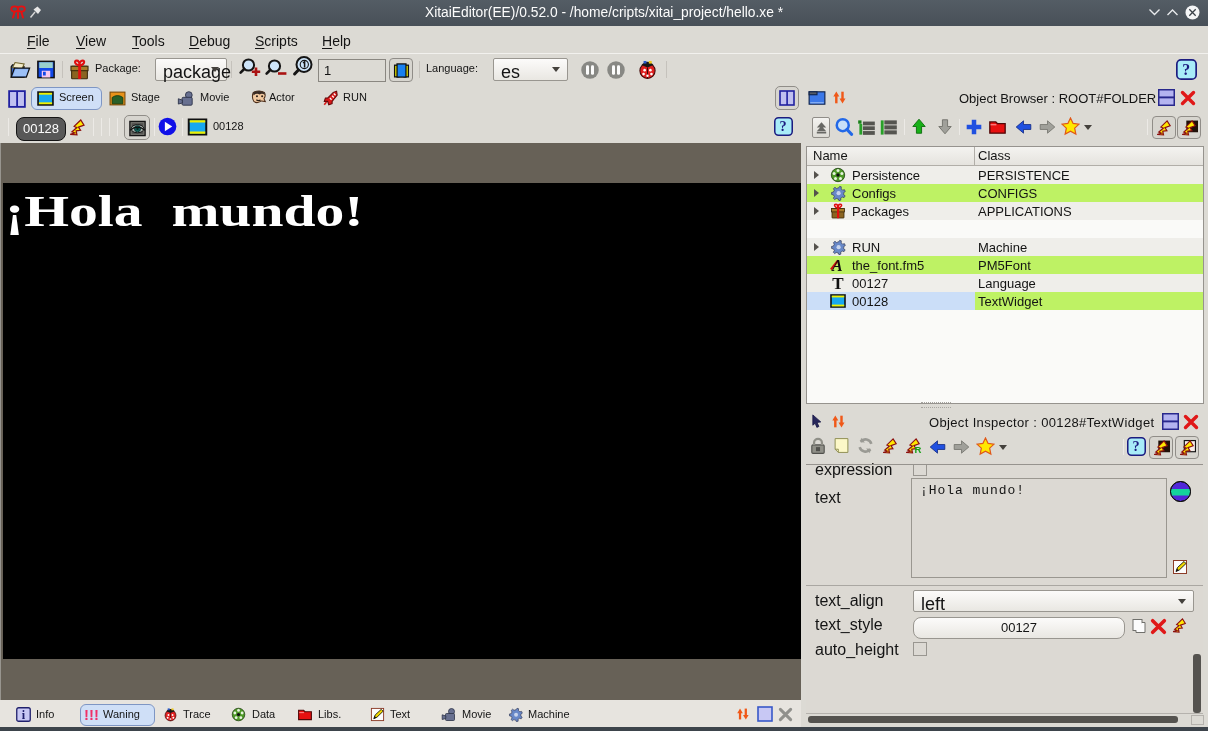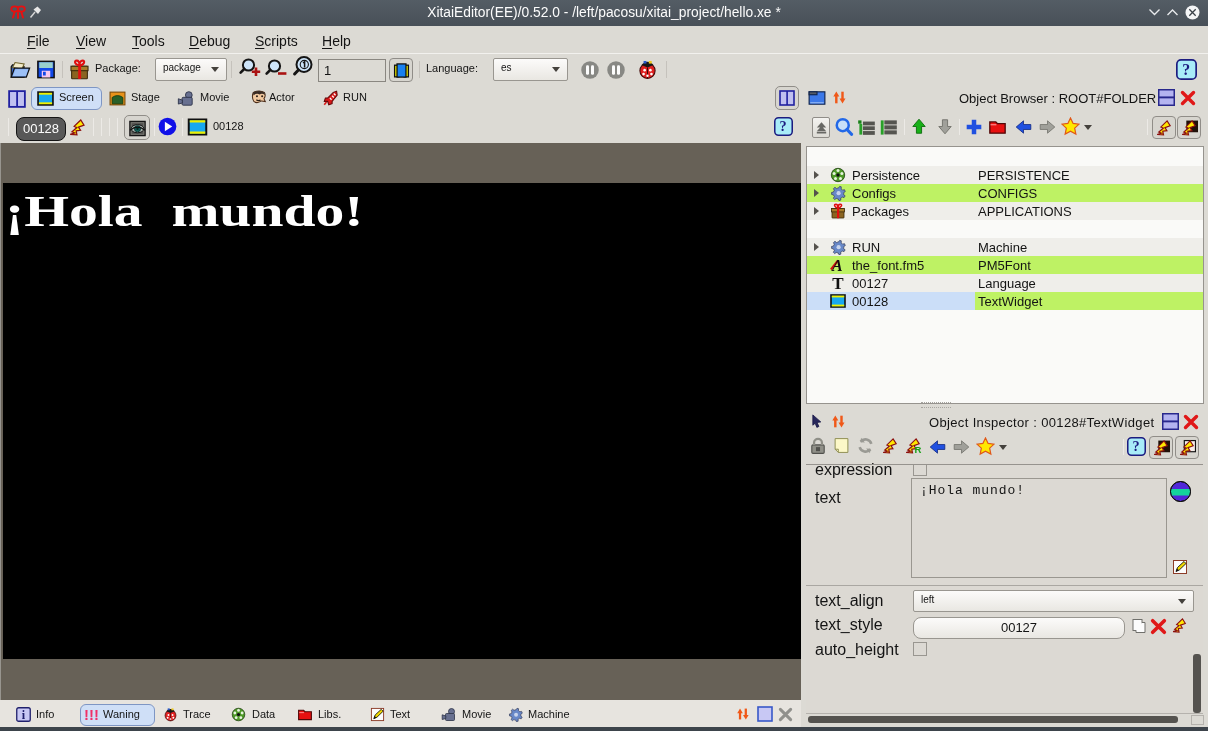--- a/index.html
+++ b/index.html
@@ -13,21 +13,21 @@
   #menubar{position:absolute;left:0;top:26px;width:1208px;height:27px;
     background:#dcdad4;font-size:14px;color:#141414;}
   .menuitem{position:absolute;top:7px;}
   .menuitem u{text-decoration:underline;text-underline-offset:2px;}
   #toolbar1{position:absolute;left:0;top:53px;width:1208px;height:32px;background:#dcdad4;border-top:1px solid #f2f1ee;box-sizing:border-box;}
   #row2{position:absolute;left:0;top:85px;width:801px;height:27px;background:#dcdad4;}
   #row3{position:absolute;left:0;top:112px;width:801px;height:31px;background:#dcdad4;}
   .tsep{position:absolute;width:1px;background:#c5c2bc;}
   .tsep2{position:absolute;width:1px;background:#eceae6;}
   .lbl{position:absolute;font-size:11px;color:#141414;white-space:nowrap;}
-  .combo{position:absolute;background:linear-gradient(#fcfbfa,#e9e7e2);border:1px solid #999690;border-radius:2px;font-size:10px;color:#141414;}
+  .combo{position:absolute;background:linear-gradient(#fcfbfa,#e9e7e2);border:1px solid #999690;border-radius:2px;font-size:18px;color:#141414;}
   .combo .ctext{position:absolute;left:7px;top:3px;}
   .combo .carrow{position:absolute;right:7px;top:8px;width:0;height:0;border-left:4px solid transparent;border-right:4px solid transparent;border-top:5px solid #44413c;}
   .togbtn{position:absolute;background:#cfdff7;border:1px solid #7e96c4;border-radius:6px;font-size:13px;color:#141414;box-sizing:border-box;}
   .pbtn{position:absolute;background:#d7d5cf;border:1px solid #908d88;border-radius:4px;box-sizing:border-box;}
   #canvas{position:absolute;left:0;top:143px;width:801px;height:557px;background:#676157;border-left:1px solid #98958f;box-sizing:border-box;}
   #stage{position:absolute;left:2px;top:40px;width:799px;height:476px;background:#000;}
   #holatext{position:absolute;left:2px;top:2px;color:#fff;font-family:"Liberation Serif",serif;font-weight:bold;font-size:45px;transform:scaleX(1.28);transform-origin:0 0;white-space:pre;}
   #statusbar{position:absolute;left:0;top:700px;width:801px;height:28px;background:#e7e4df;font-size:13px;color:#141414;}
   #bottomedge{position:absolute;left:0;top:727px;width:1208px;height:4px;background:#3d444b;}
   #rightpanel{position:absolute;left:801px;top:85px;width:407px;height:642px;background:#dcdad4;}
@@ -286,21 +286,21 @@
 </defs>
 </svg>
 <div id="win">
   <div id="titlebar">
     <svg class="abs" style="left:10px;top:5px" width="16" height="16" viewBox="0 0 16 16">
         <use href="#redbow"></use>
       </svg>
     <svg class="abs" style="left:28px;top:6px" width="14" height="14" viewBox="0 0 14 14">
         <use href="#pin"></use>
       </svg>
-    <div id="title-text">XitaiEditor(EE)/0.52.0 - /left/pacosu/xitai_project/hello.xe *</div>
+    <div id="title-text">XitaiEditor(EE)/0.52.0 - /home/cripts/xitai_project/hello.xe *</div>
     <svg class="abs" style="left:1148px;top:8px" width="13" height="9" viewBox="0 0 13 9">
         <path d="M1.5 1.5 L6.5 6.5 L11.5 1.5" fill="none" stroke="#e8eaec" stroke-width="1.4"></path>
       </svg>
     <svg class="abs" style="left:1166px;top:8px" width="13" height="9" viewBox="0 0 13 9">
         <path d="M1.5 7 L6.5 2 L11.5 7" fill="none" stroke="#e8eaec" stroke-width="1.4"></path>
       </svg>
     <svg class="abs" style="left:1185px;top:5px" width="15" height="15" viewBox="0 0 15 15">
         <circle cx="7.5" cy="7.5" r="7" fill="#f4f5f6"></circle>
         <path d="M4.3 4.3 L10.7 10.7 M10.7 4.3 L4.3 10.7" stroke="#3a4147" stroke-width="1.3"></path>
       </svg>
@@ -538,20 +538,25 @@
           <use href="#bolt"></use>
         </svg>
       </div>
     <div class="pbtn" style="left:376px;top:31px;width:24px;height:23px">
         <svg class="abs" style="left:3px;top:2px" width="17" height="18" viewBox="0 0 16 16">
           <rect x="5" y="1" width="11" height="11" fill="#201008"></rect>
           <use href="#bolt"></use>
         </svg>
       </div>
     <div id="obtable">
+      <div class="obhdr">
+          <span style="position:absolute;left:6px;top:1px">Name</span>
+          <span style="position:absolute;left:171px;top:1px">Class</span>
+        <span style="position:absolute;left:167px;top:0;width:1px;height:18px;background:#b1aea8"></span>
+        </div>
       <div class="obrow alt" style="top:19px">
           <span class="exp"></span>
           <svg class="abs" style="left:23px;top:1px" width="16" height="16" viewBox="0 0 16 16">
             <use href="#wheel"></use>
           </svg>
           <span class="rname">Persistence</span>
           <span class="rclass">PERSISTENCE</span>
         </div>
       <div class="obrow" style="top:37px">
           <span class="exp"></span>

